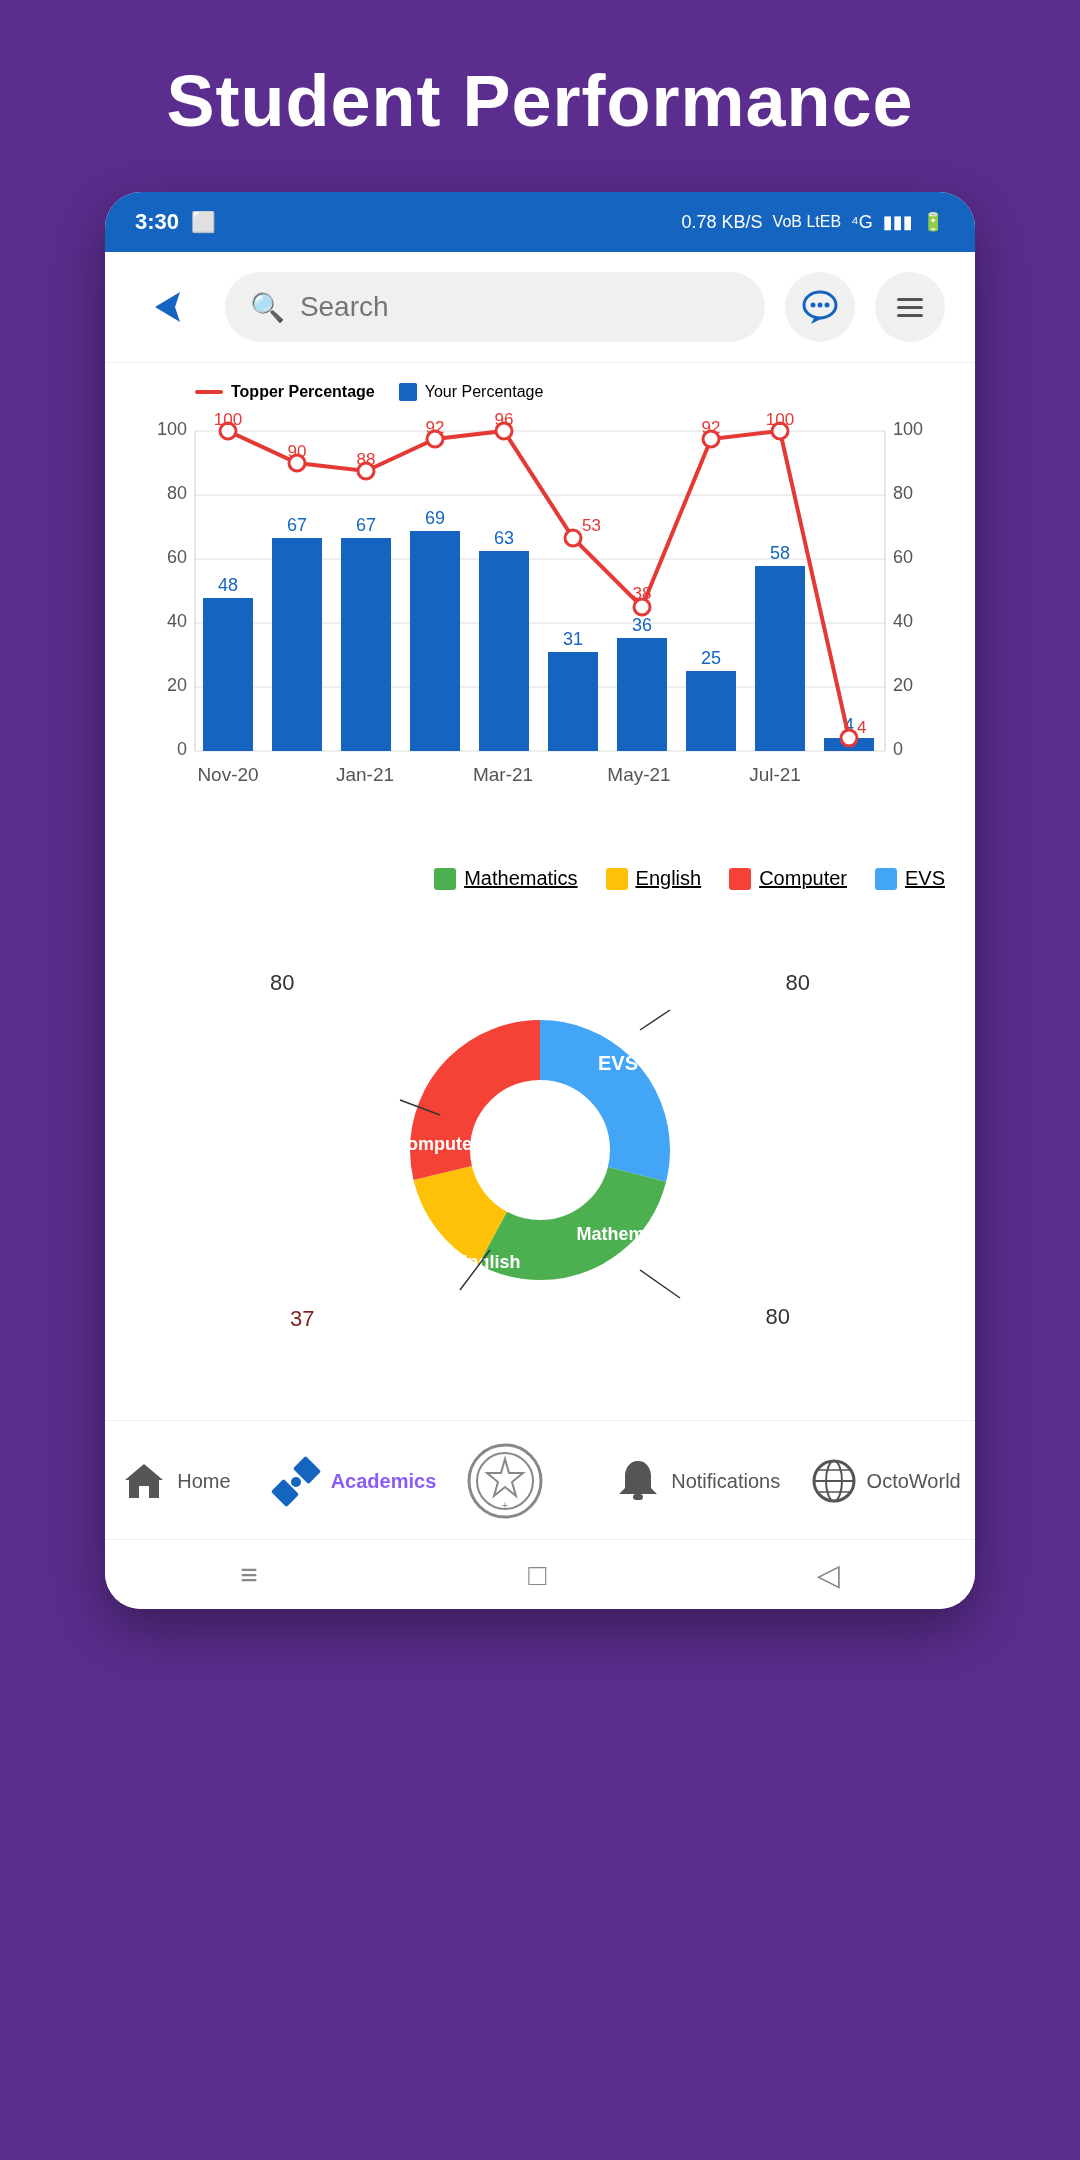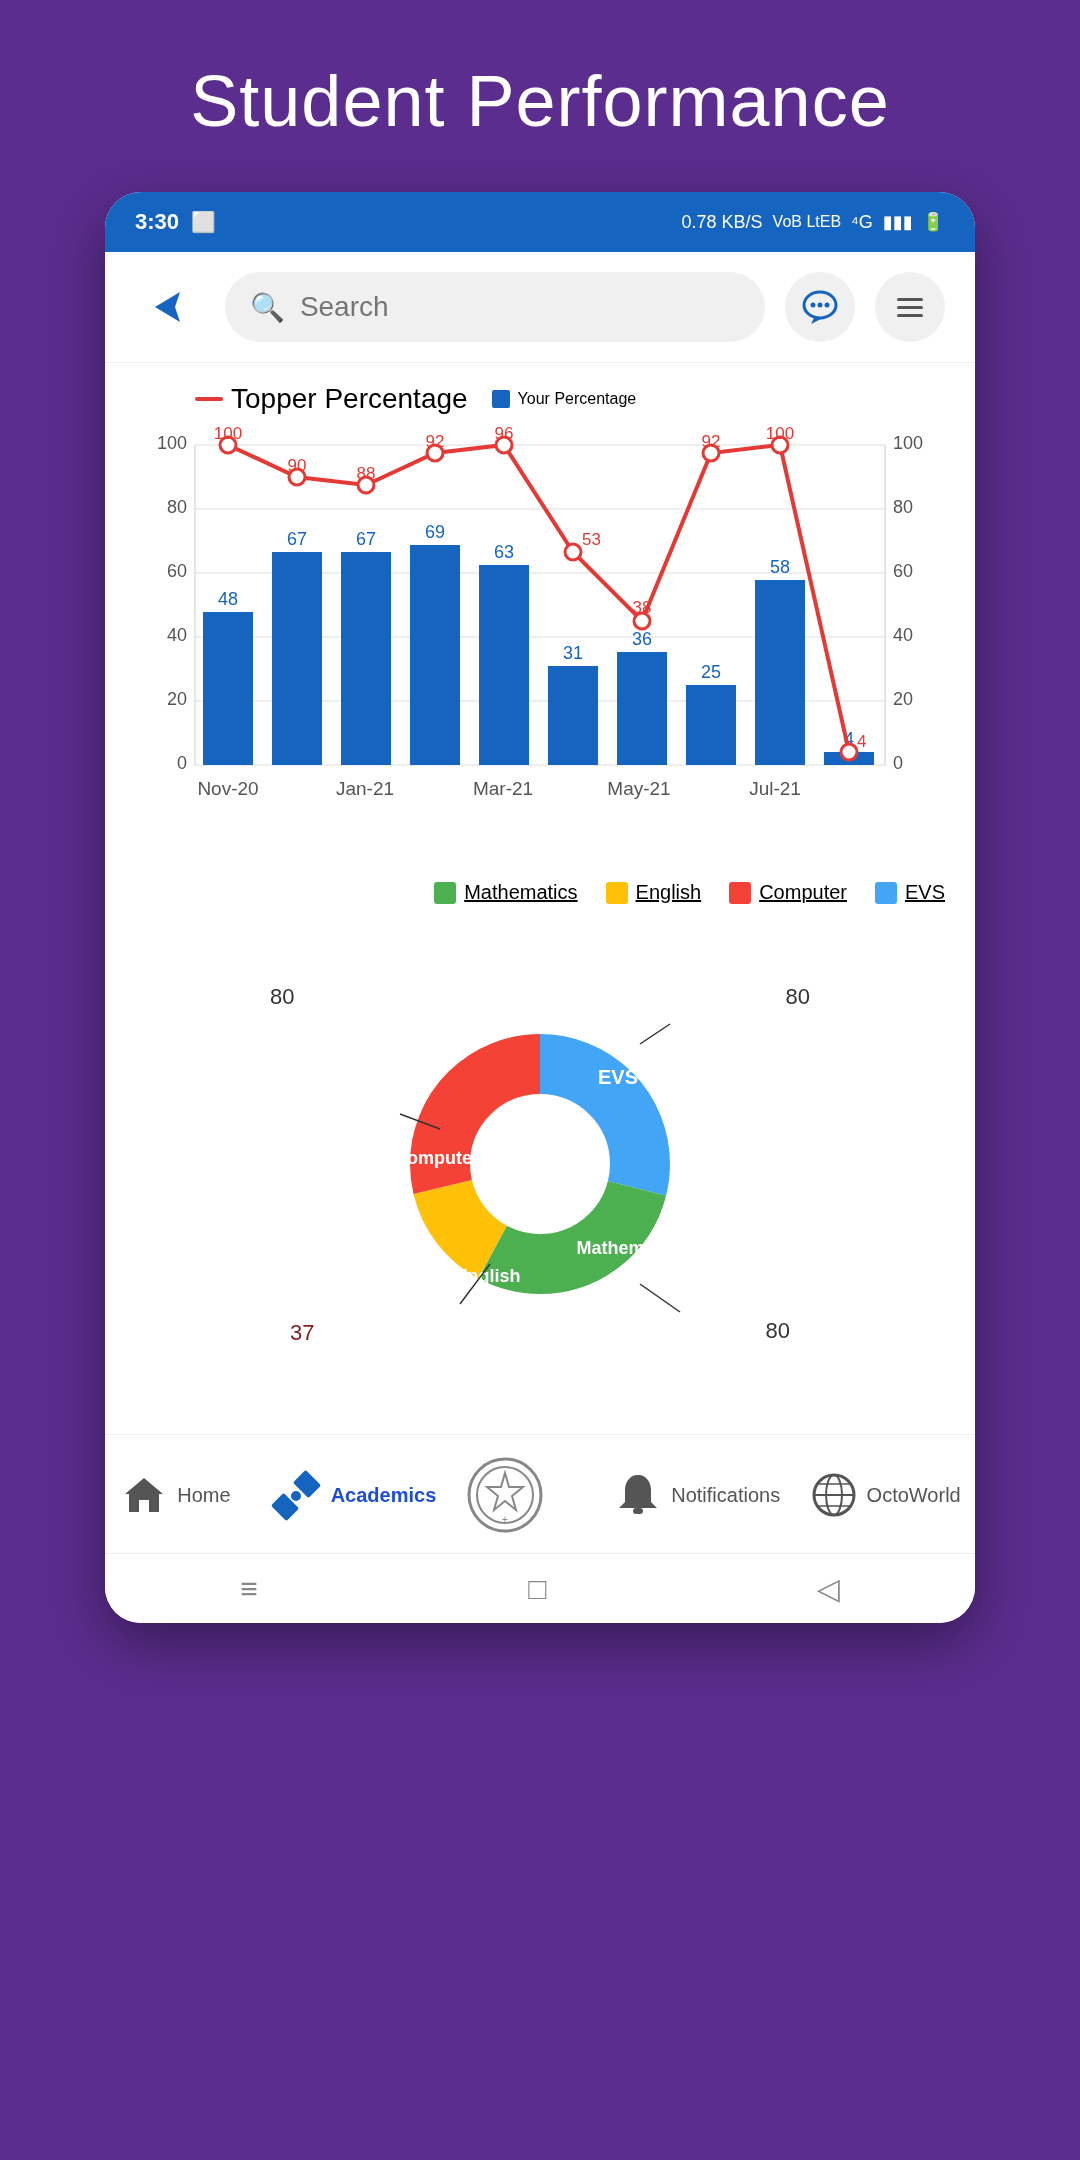--- a/index.html
+++ b/index.html
@@ -8,21 +8,21 @@
       min-height: 2160px;
       background: #5b2d8e;
       display: flex;
       flex-direction: column;
       align-items: center;
       font-family: 'Segoe UI', Arial, sans-serif;
     }
     .page-title {
       color: white;
       font-size: 72px;
-      font-weight: 400;
+      font-weight: 700;
       text-align: center;
       padding: 60px 0 50px 0;
       letter-spacing: 1px;
     }
     .phone-frame {
       width: 870px;
       background: white;
       border-radius: 36px;
       overflow: hidden;
       box-shadow: 0 20px 60px rgba(0,0,0,0.4);
@@ -163,21 +163,21 @@
       flex-direction: row;
       align-items: center;
       gap: 8px;
       cursor: pointer;
       min-width: 120px;
     }
     .nav-label {
       font-size: 20px;
       color: #555;
     }
-    .nav-label.active { color: #1d4ed8; font-weight: bold; }
+    .nav-label.active { color: #8b5cf6; font-weight: bold; }
     
     .android-nav {
       background: white;
       height: 70px;
       display: flex;
       justify-content: space-around;
       align-items: center;
       border-top: 1px solid #eee;
     }
     .android-nav-btn {
@@ -239,21 +239,21 @@
   </div>
 
   <div class="content">
 
 
     <div class="chart-container">
 
       <div class="chart-legend">
         <div class="legend-item">
           <div style="width:28px; height:4px; background:#e53935; border-radius:2px;"></div>
-          <span style="font-size:28px;">Topper Percentage</span>
+          <span style="font-size:16px;font-weight:bold;">Topper Percentage</span>
         </div>
         <div class="legend-item">
           <div style="width:18px; height:18px; background:#1565c0; border-radius:2px;"></div>
           <span style="font-size:16px;">Your Percentage</span>
         </div>
       </div>
 
       <div class="chart-wrapper">
         <svg width="810" height="440" viewBox="0 0 810 440" style="display:block; margin: 0 auto;">
 

